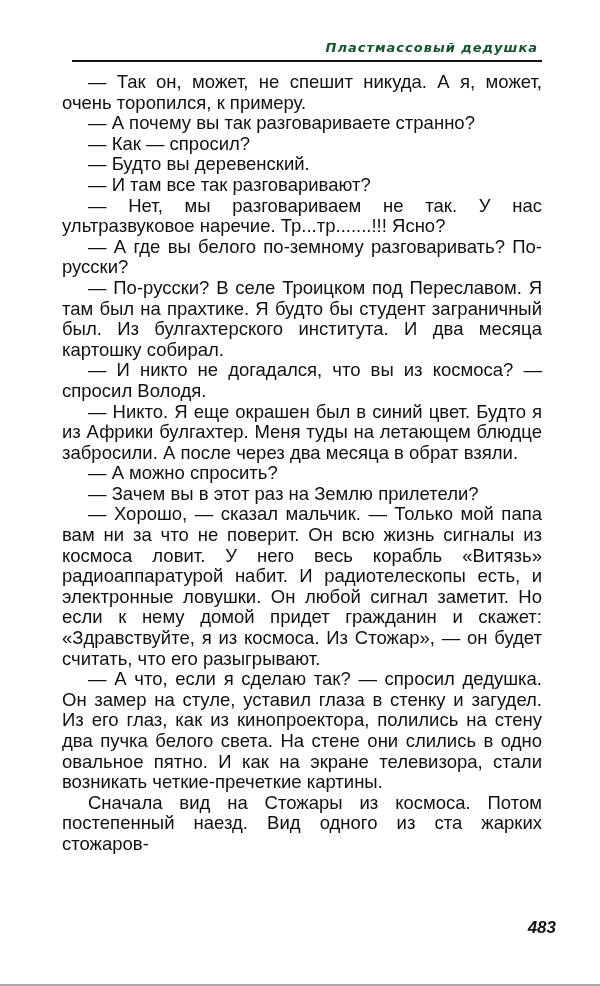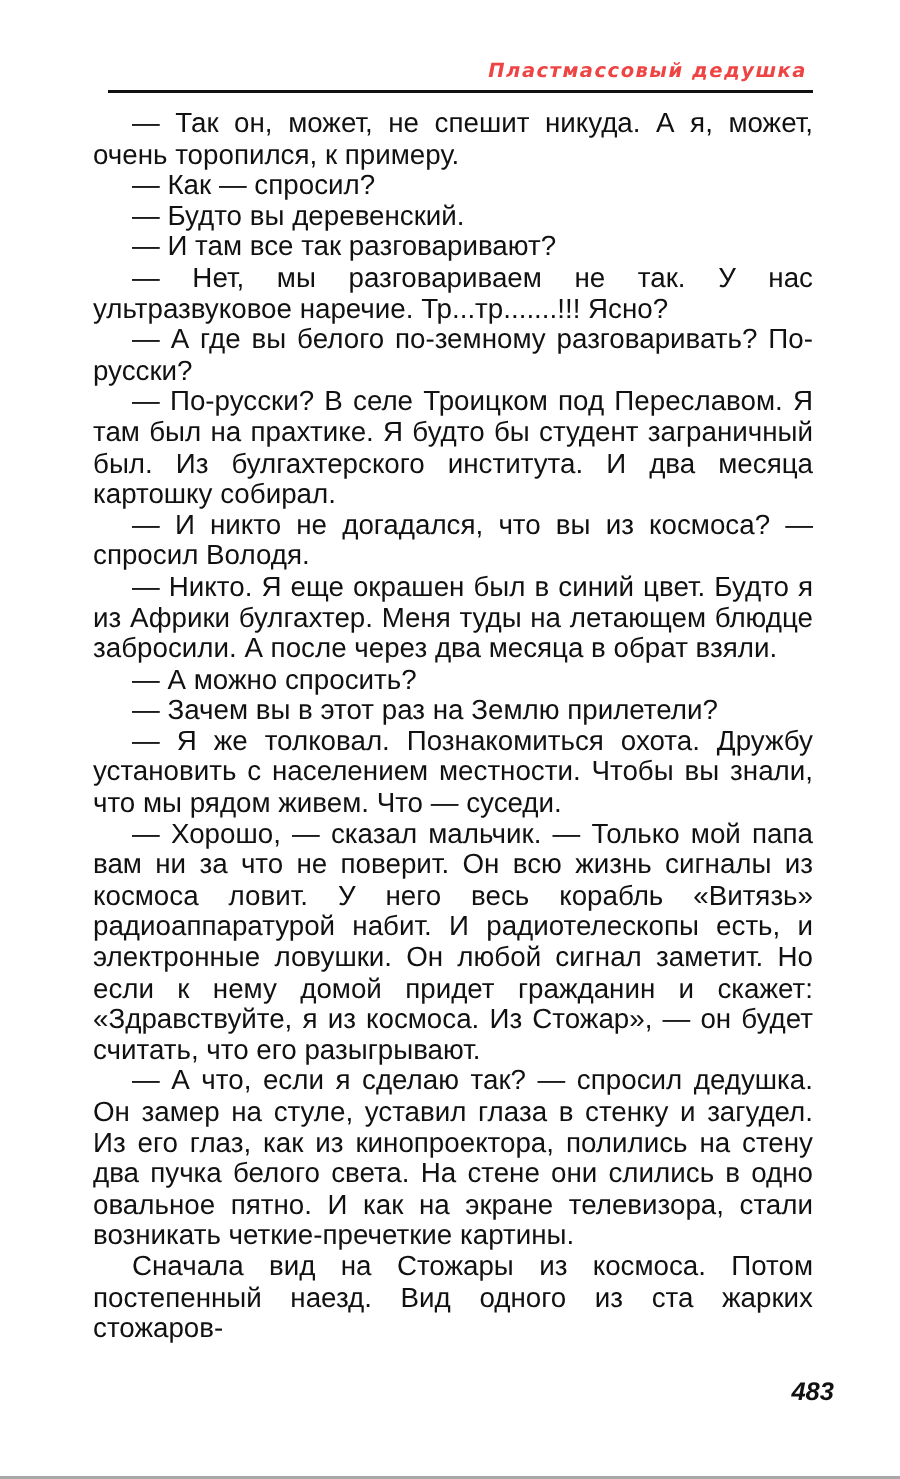--- a/index.html
+++ b/index.html
@@ -23,21 +23,21 @@
     }
     .running-head {
       position: absolute;
       top: 40px;
       right: 62px;
       font-family: "DejaVu Sans", sans-serif;
       font-style: italic;
       font-weight: bold;
       font-size: 13px;
       letter-spacing: 1px;
-      color: #ef4444;
+      color: #14532d;
     }
     .head-rule {
       position: absolute;
       top: 60px;
       left: 72px;
       width: 470px;
       height: 2px;
       background: #111;
     }
     .body-text {
@@ -76,31 +76,31 @@
   </style>
 </head>
 <body>
 
 <div class="page">
   <div class="running-head">Пластмассовый дедушка</div>
   <div class="head-rule"></div>
 
   <div class="body-text">
     <p>— Так он, может, не спешит никуда. А я, может, очень торопился, к примеру.</p>
+    <p>— А почему вы так разговариваете странно?</p>
     <p>— Как — спросил?</p>
     <p>— Будто вы деревенский.</p>
     <p>— И там все так разговаривают?</p>
     <p>— Нет, мы разговариваем не так. У нас ультразвуковое наречие. Тр...тр.......!!! Ясно?</p>
     <p>— А где вы белого по-земному разговаривать? По-русски?</p>
     <p>— По-русски? В селе Троицком под Переславом. Я там был на прахтике. Я будто бы студент заграничный был. Из булгахтерского института. И два месяца картошку собирал.</p>
     <p>— И никто не догадался, что вы из космоса? — спросил Володя.</p>
     <p>— Никто. Я еще окрашен был в синий цвет. Будто я из Африки булгахтер. Меня туды на летающем блюдце забросили. А после через два месяца в обрат взяли.</p>
     <p>— А можно спросить?</p>
     <p>— Зачем вы в этот раз на Землю прилетели?</p>
-    <p>— Я же толковал. Познакомиться охота. Дружбу установить с населением местности. Чтобы вы знали, что мы рядом живем. Что — суседи.</p>
     <p>— Хорошо, — сказал мальчик. — Только мой папа вам ни за что не поверит. Он всю жизнь сигналы из космоса ловит. У него весь корабль «Витязь» радиоаппаратурой набит. И радиотелескопы есть, и электронные ловушки. Он любой сигнал заметит. Но если к нему домой придет гражданин и скажет: «Здравствуйте, я из космоса. Из Стожар», — он будет считать, что его разыгрывают.</p>
     <p>— А что, если я сделаю так? — спросил дедушка. Он замер на стуле, уставил глаза в стенку и загудел. Из его глаз, как из кинопроектора, полились на стену два пучка белого света. На стене они слились в одно овальное пятно. И как на экране телевизора, стали возникать четкие-пречеткие картины.</p>
     <p>Сначала вид на Стожары из космоса. Потом постепенный наезд. Вид одного из ста жарких стожаров-</p>
   </div>
 
   <div class="page-number">483</div>
   <div class="bottom-edge"></div>
 </div>
 
 </body></html>

